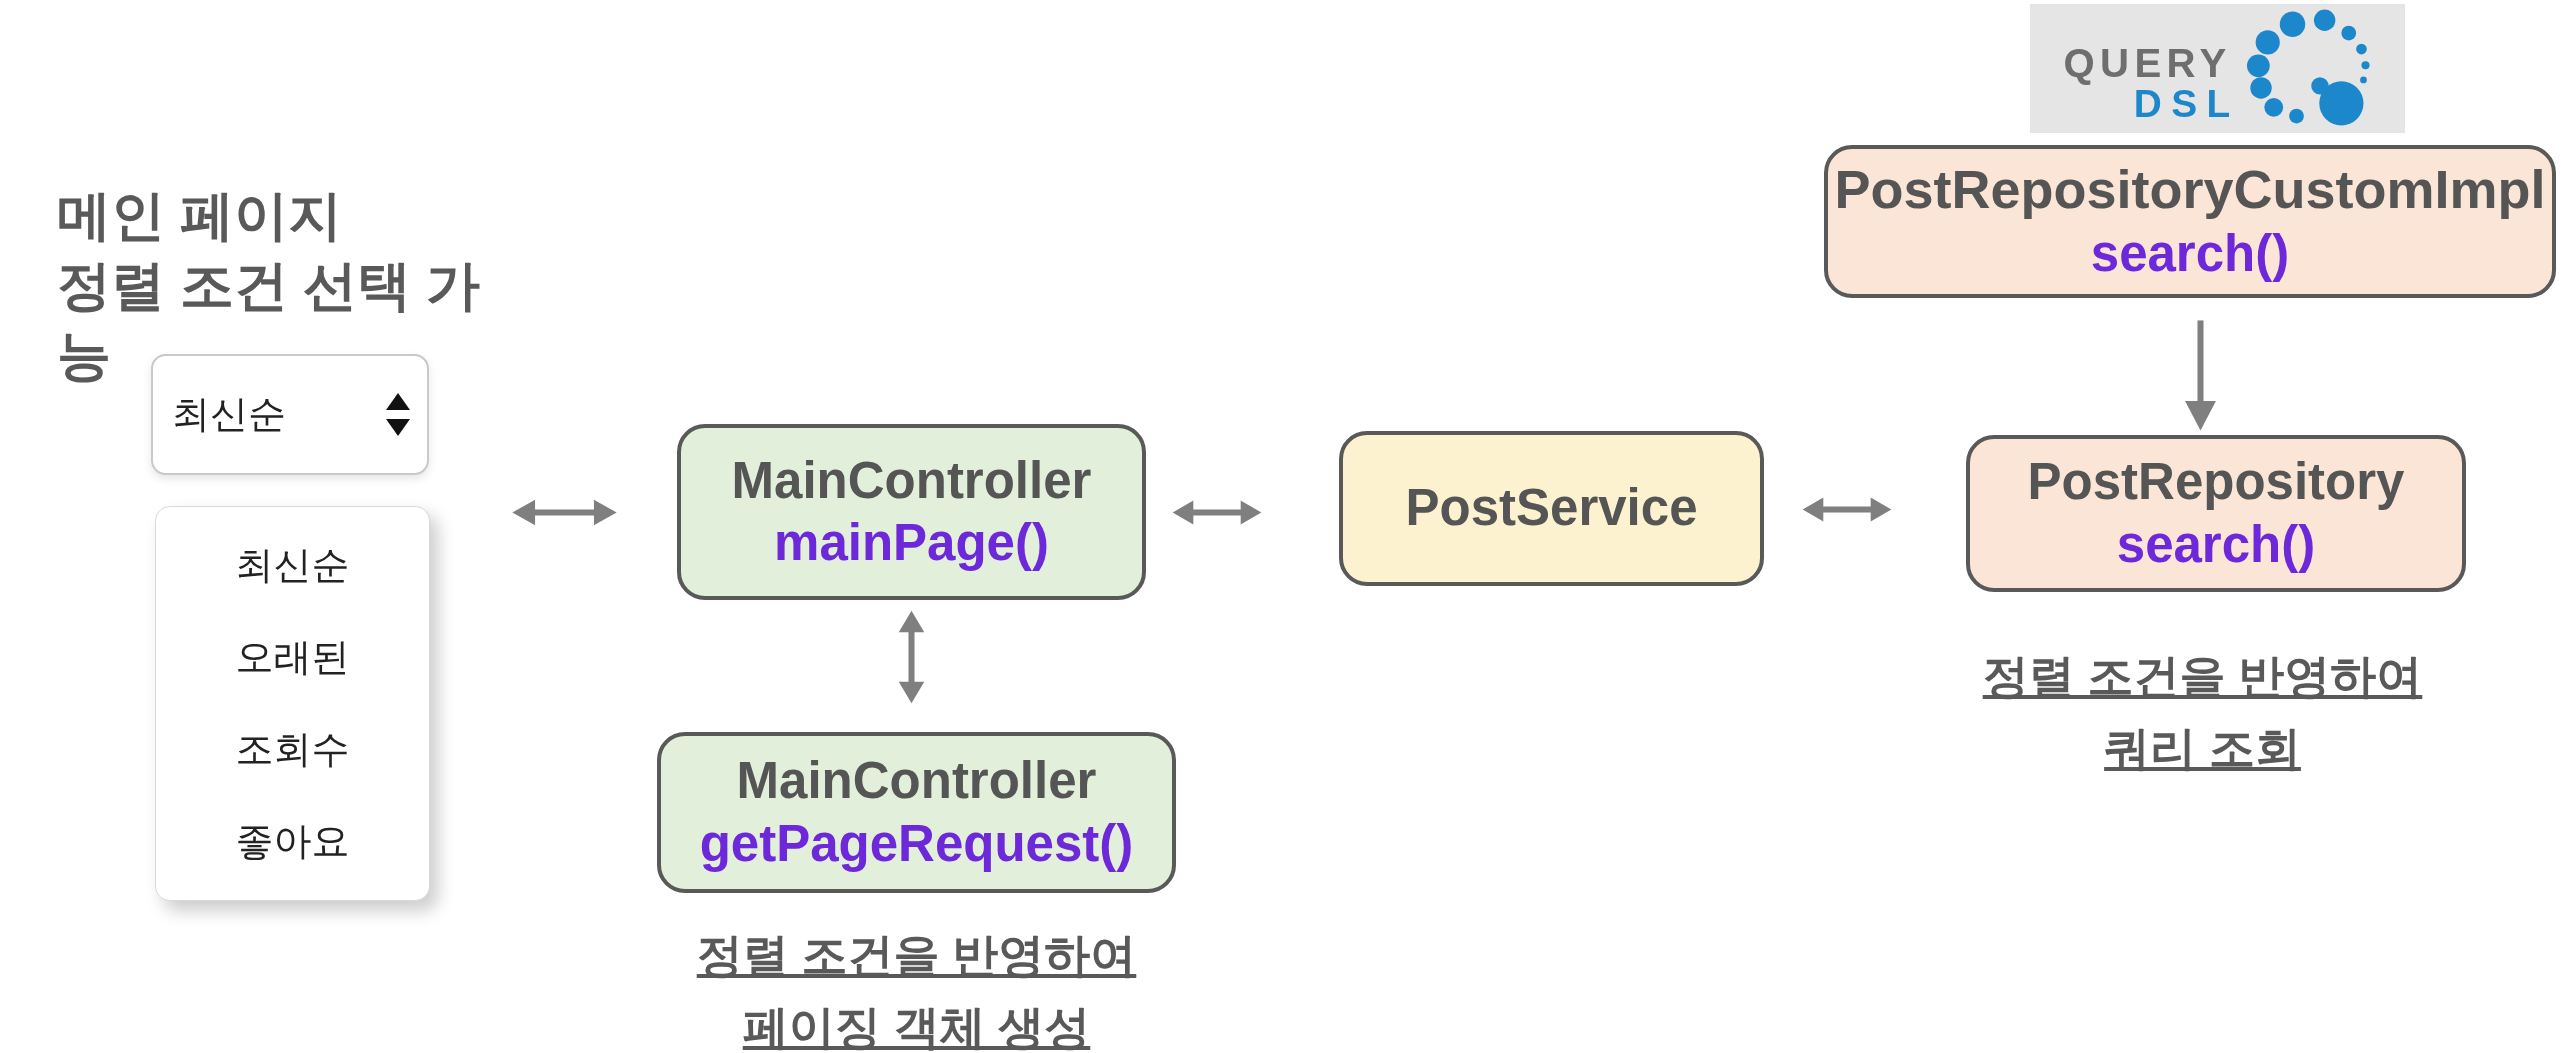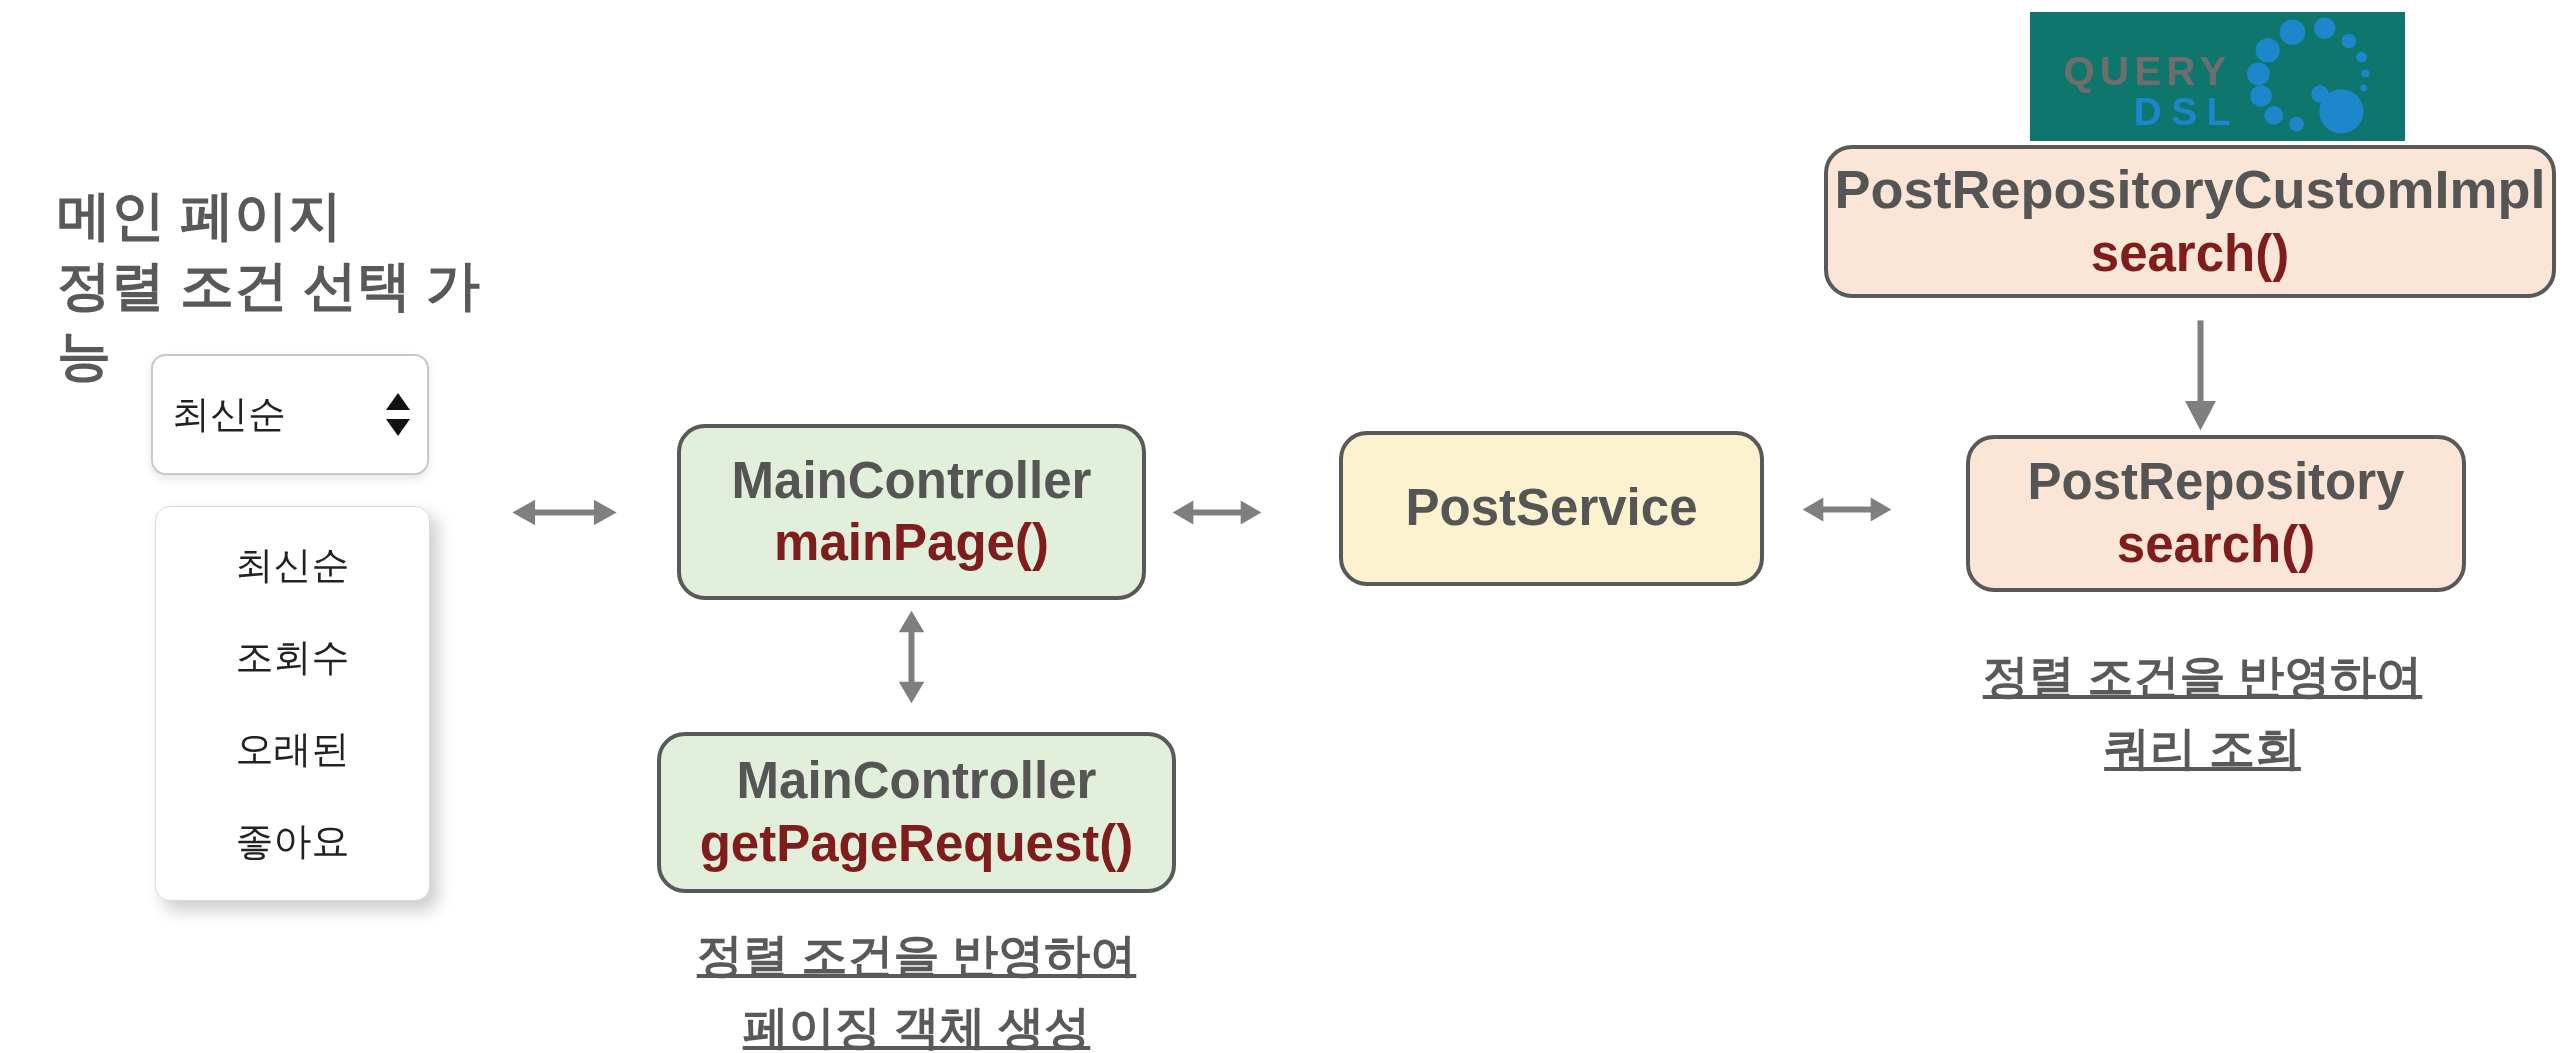--- a/index.html
+++ b/index.html
@@ -61,21 +61,21 @@
   .node {
     position: absolute;
     border: 4.7px solid #595959;
     border-radius: 28px;
     display: flex; flex-direction: column;
     align-items: center; justify-content: center;
     gap: 6.7px;
     line-height: 1.1;
   }
   .node .node-title { font-size: 51px; font-weight: bold; color: #555555; }
-  .node .node-method { font-size: 51px; font-weight: bold; color: #7f1d1d; }
+  .node .node-method { font-size: 51px; font-weight: bold; color: #6d28d9; }
   .node-green  { background: #e2efda; }
   .node-yellow { background: #fdf2cf; }
   .node-peach  { background: #fbe5d6; }
 
   .node-mainpage        { left: 677px; top: 424px;  width: 469px;  height: 176px; }
   .node-getpagerequest  { left: 657px;  top: 732px; width: 519px;  height: 161px; }
   .node-postservice     { left: 1339px; top: 431px;  width: 425px;  height: 155px; }
   .node-postrepository  { left: 1966px; top: 435px;  width: 500px;  height: 157px; }
   .node-customimpl      { left: 1824px; top: 145px;  width: 732px; height: 153px; }
   .node-customimpl .node-title { font-size: 54px; }
@@ -95,22 +95,22 @@
   .arrow { position: absolute; }
   .arrow-h1   { left: 511px;  top: 489px; }
   .arrow-h2   { left: 1172px; top: 489px; }
   .arrow-h3   { left: 1802px; top: 486px; }
   .arrow-v1   { left: 888px; top: 610px; }
   .arrow-down { left: 2177px; top: 319px; }
 
   
   .logo {
     position: absolute;
-    left: 2030px; top: 12px; width: 375px; height: 129px;
-    background: #0f766e;
+    left: 2030px; top: 4px; width: 375px; height: 129px;
+    background: #e5e5e5;
   }
 </style>
 </head>
 <body>
 
 <div class="canvas">
 
   <div class="page-title">
     <div>메인 페이지</div>
     <div>정렬 조건 선택 가능</div>
@@ -119,22 +119,22 @@
   <div class="sort-select">
     <span class="sort-select-value">최신순</span>
     <span class="spinner">
       <span class="tri-up"></span>
       <span class="tri-down"></span>
     </span>
   </div>
 
   <div class="sort-options">
     <div class="sort-option">최신순</div>
+    <div class="sort-option">오래된</div>
     <div class="sort-option">조회수</div>
-    <div class="sort-option">오래된</div>
     <div class="sort-option">좋아요</div>
   </div>
 
   <div class="node node-green node-mainpage">
     <span class="node-title">MainController</span>
     <span class="node-method">mainPage()</span>
   </div>
 
   <div class="node node-green node-getpagerequest">
     <span class="node-title">MainController</span>

